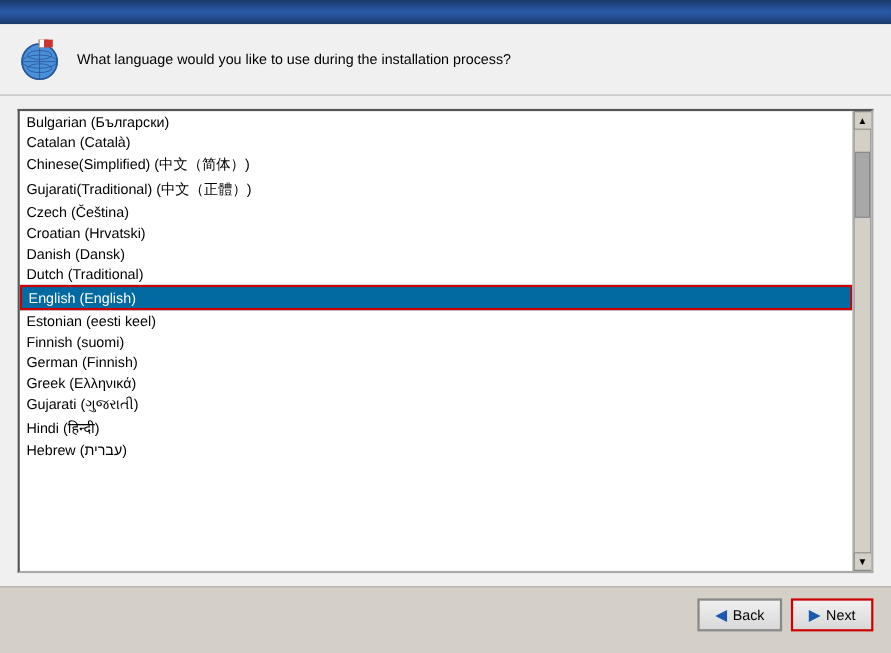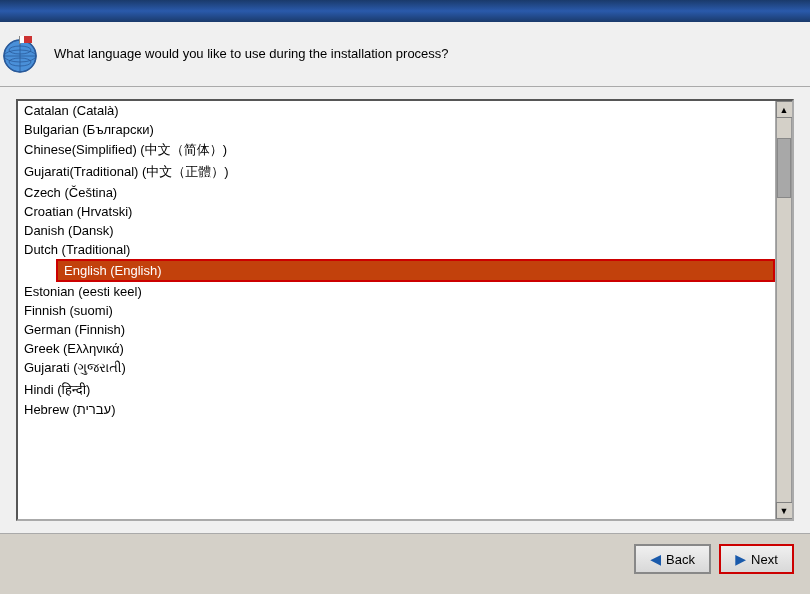--- a/index.html
+++ b/index.html
@@ -14,21 +14,21 @@
 
     .top-banner {
       width: 100%;
       height: 22px;
       background: linear-gradient(to bottom, #1a3a6b, #2a5aab, #1a3a6b);
     }
 
     .header-section {
       display: flex;
       align-items: center;
-      padding: 12px 0;
+      padding: 12px 16px;
       background: #f0f0f0;
       border-bottom: 1px solid #aaa;
       gap: 14px;
     }
 
     .globe-icon {
       width: 40px;
       height: 40px;
       flex-shrink: 0;
     }
@@ -61,24 +61,23 @@
     }
 
     .language-list li {
       padding: 2px 6px;
       cursor: pointer;
       white-space: nowrap;
       color: #000;
     }
 
     .language-list li.selected {
-      background: #c2410c;
+      background: #0369a1;
       color: #fff;
       border: 2px solid #cc0000;
-      margin-left: 38px;
     }
 
     .scrollbar {
       width: 17px;
       background: #d4d0c8;
       border-left: 1px solid #aaa;
       display: flex;
       flex-direction: column;
       align-items: center;
       flex-shrink: 0;
@@ -171,22 +170,22 @@
     <rect x="20" y="2" width="12" height="7" fill="#cc3333"></rect>
     <rect x="20" y="2" width="4" height="7" fill="#ffffff"></rect>
     <rect x="24" y="2" width="4" height="7" fill="#cc3333"></rect>
   </svg>
   <span class="header-text">What language would you like to use during the installation process?</span>
 </div>
 
 <div class="main-content">
   <div class="language-list-container">
     <ul class="language-list" id="lang-list">
-    <li>Catalan (Català)</li>
-        <li>Bulgarian (Български)</li>
+    <li>Bulgarian (Български)</li>
+        <li>Catalan (Català)</li>
         <li>Chinese(Simplified) (中文（简体）)</li>
         <li>Gujarati(Traditional) (中文（正體）)</li>
         <li>Czech (Čeština)</li>
         <li>Croatian (Hrvatski)</li>
         <li>Danish (Dansk)</li>
         <li>Dutch (Traditional)</li>
         <li class="selected">English (English)</li>
         <li>Estonian (eesti keel)</li>
         <li>Finnish (suomi)</li>
         <li>German (Finnish)</li>

